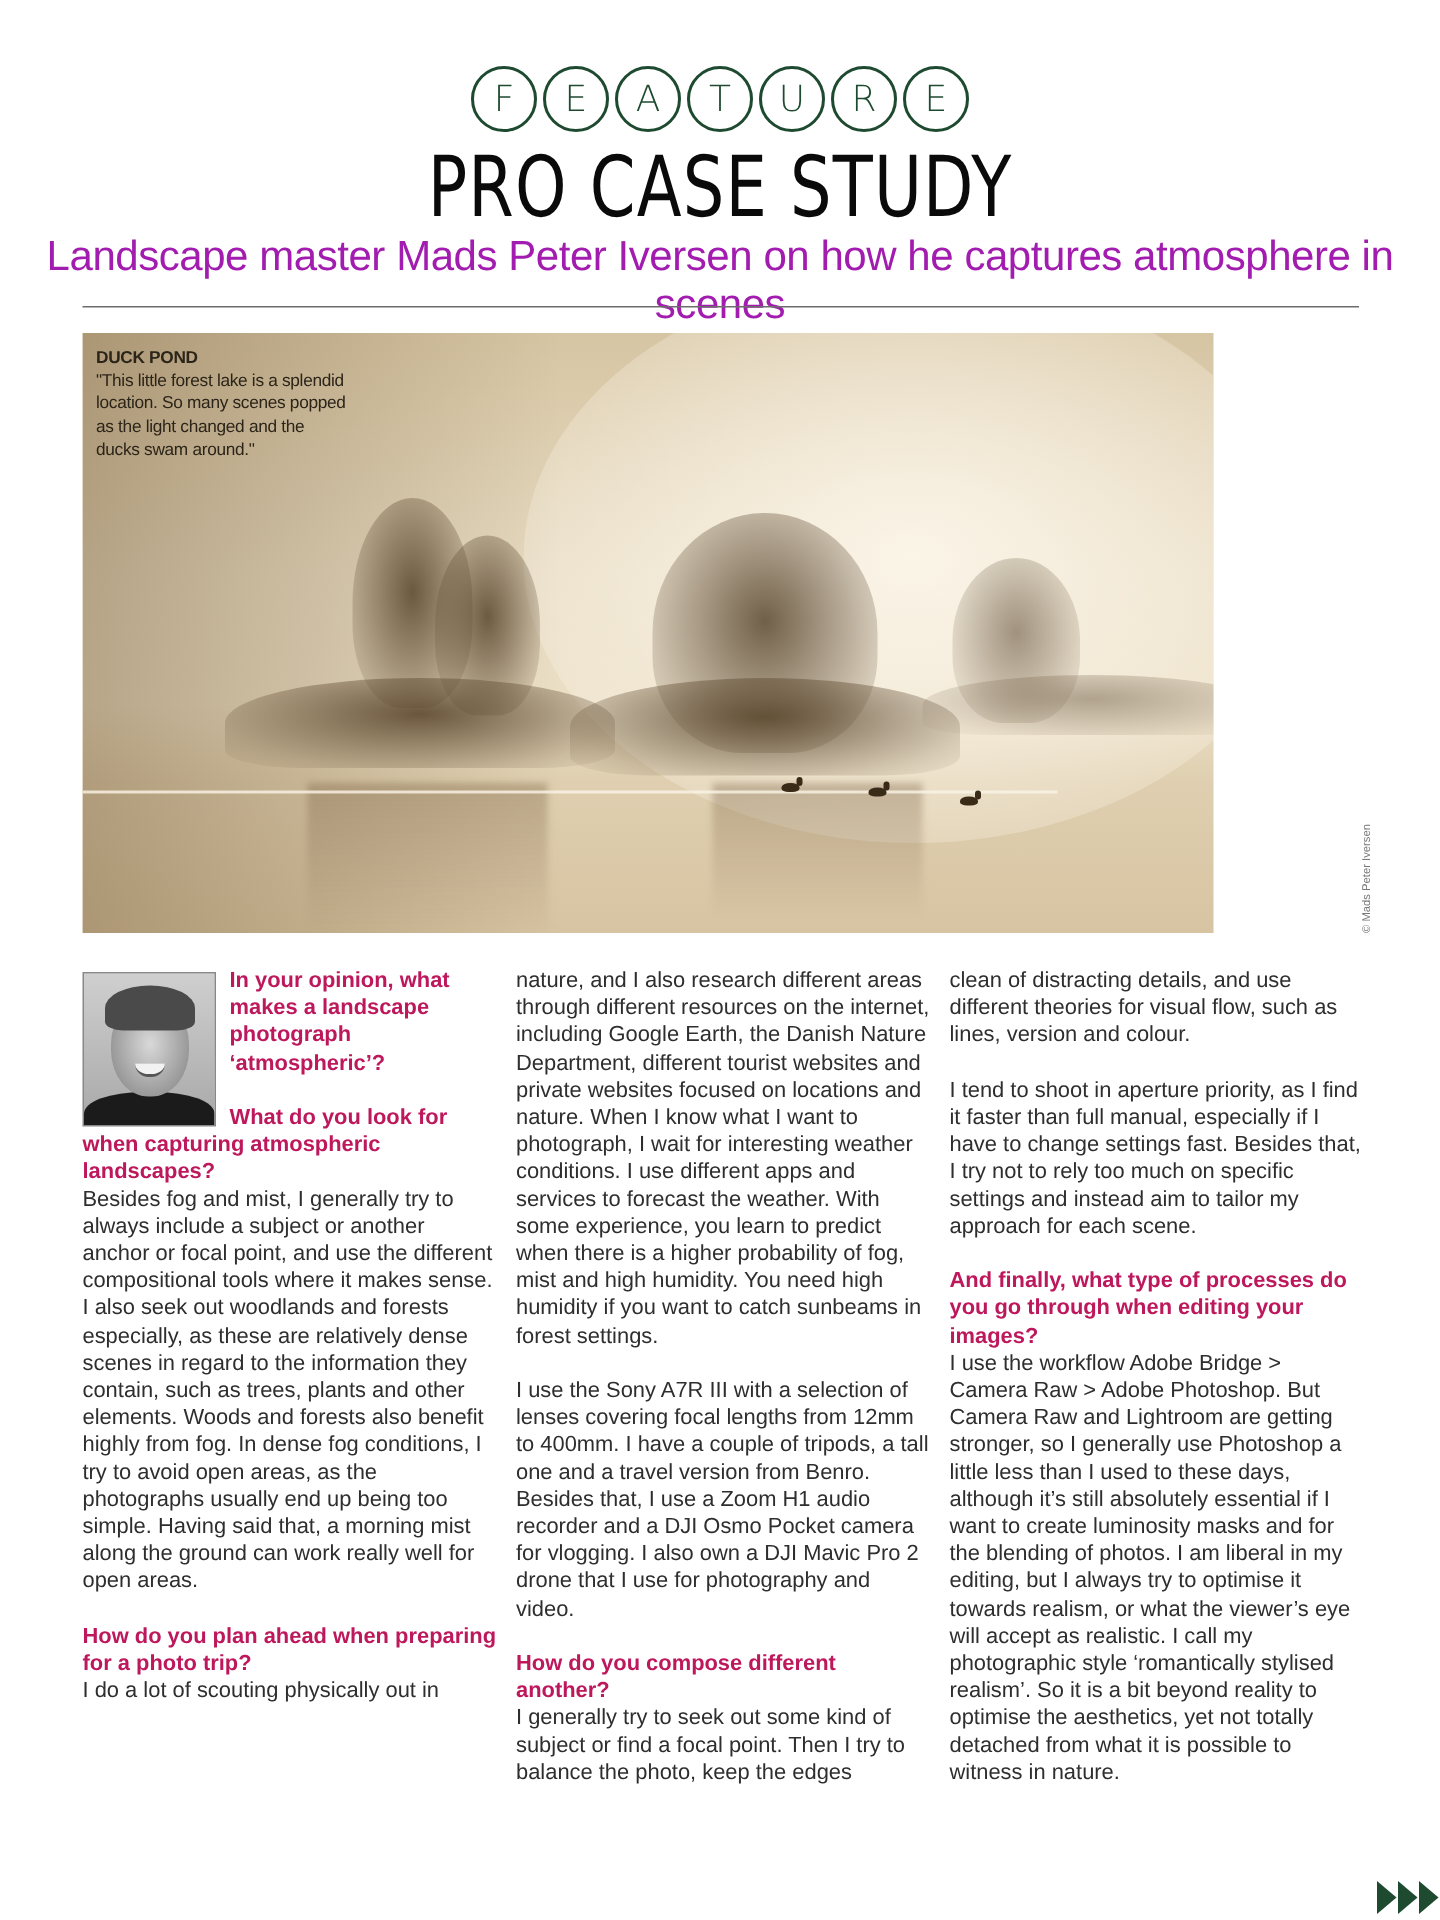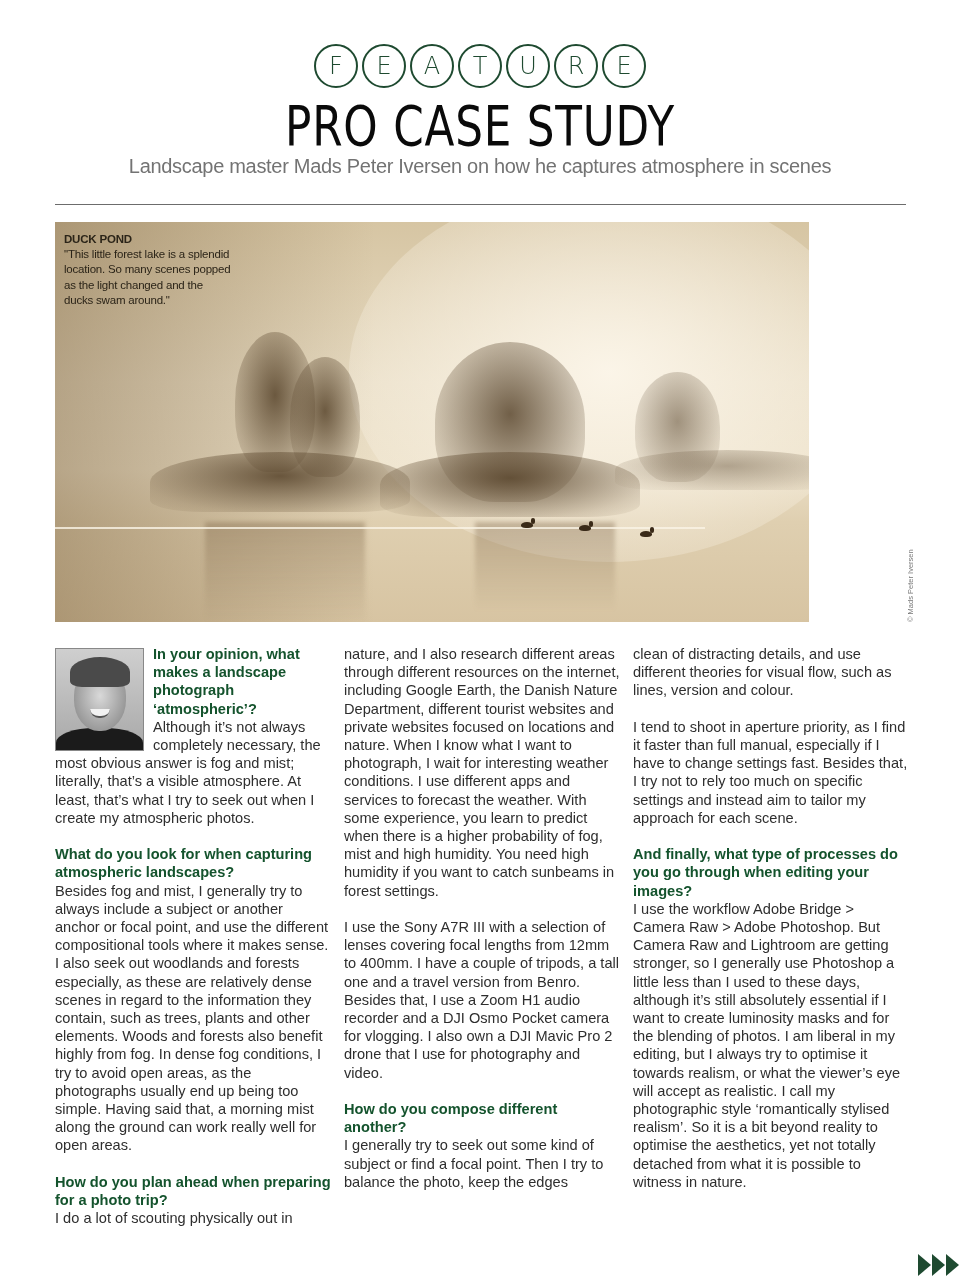--- a/index.html
+++ b/index.html
@@ -2,41 +2,41 @@
 <html><head>
 <meta charset="utf-8">
 <style>
   html, body { margin:0; padding:0; background:#ffffff; }
   body { width:960px; height:1280px; position:relative; overflow:hidden; font-family:"Liberation Sans", sans-serif; color:#2a2a2a; }
 
   .feature-row { position:absolute; top:44px; left:0; width:960px; display:flex; justify-content:center; gap:4px; }
   .feature-letter { width:44px; height:44px; border:2px solid #1e4a30; border-radius:50%; box-sizing:border-box; display:flex; align-items:center; justify-content:center; color:#1e4a30; font-size:24px; font-family:"DejaVu Sans", sans-serif; font-weight:300; }
 
   .page-title { position:absolute; top:94px; left:0; width:960px; text-align:center; font-family:"DejaVu Sans", sans-serif; font-size:56px; letter-spacing:1px; color:#0a0a0a; transform:scaleX(0.78); transform-origin:center; line-height:64px; font-weight:400; }
-  .subtitle { position:absolute; top:155px; left:0; width:960px; text-align:center; font-size:20px; color:#737373; letter-spacing:-0.3px; }
+  .subtitle { position:absolute; top:155px; left:0; width:960px; text-align:center; font-size:28px; color:#a21caf; letter-spacing:-0.3px; }
   .rule { position:absolute; top:204px; left:55px; width:851px; height:1px; background:#6c6c6c; }
 
   .hero { position:absolute; top:222px; left:55px; width:754px; height:400px; overflow:hidden;
     background: linear-gradient(180deg, #d6c5a3 0%, #e7dbc2 40%, #ebdfc6 62%, #dfcfb0 75%, #d7c4a2 100%); }
   .hero .fog-left { position:absolute; left:0; top:0; width:320px; height:400px; background:linear-gradient(90deg, rgba(120,95,60,0.45), rgba(160,130,90,0.0)); }
   .hero .glow { position:absolute; right:-60px; top:-40px; width:520px; height:380px; border-radius:50%; background:radial-gradient(ellipse at center, rgba(252,246,234,0.95), rgba(245,236,218,0)); }
   .island { position:absolute; border-radius:50% 50% 20% 20%; background:radial-gradient(ellipse at 50% 40%, rgba(85,65,40,0.85), rgba(110,88,60,0.2) 75%, rgba(110,88,60,0)); }
   .tree { position:absolute; border-radius:50% 50% 40% 40%; background:radial-gradient(ellipse at 50% 45%, rgba(80,60,35,0.8), rgba(100,80,55,0.25) 70%, rgba(100,80,55,0)); }
   .reflect { position:absolute; background:linear-gradient(180deg, rgba(120,95,65,0.35), rgba(120,95,65,0)); filter:blur(2px); }
   .water-line { position:absolute; left:0; width:650px; top:305px; height:2px; background:rgba(250,244,230,0.8); }
   .duck { position:absolute; width:12px; height:6px; border-radius:50% 50% 40% 40%; background:#3a2a18; }
   .duck::before { content:""; position:absolute; right:-2px; top:-4px; width:4px; height:6px; border-radius:2px; background:#3a2a18; }
 
   .caption { position:absolute; top:10px; left:9px; width:170px; font-size:11.5px; line-height:15.2px; color:#2b2418; font-family:"Liberation Sans Narrow","Liberation Sans", sans-serif; letter-spacing:-0.2px; }
   .caption-title { font-weight:bold; display:block; }
   .credit { position:absolute; left:906px; top:622px; transform:rotate(-90deg); transform-origin:left top; font-size:7.5px; color:#777; white-space:nowrap; width:80px; }
 
   .col { position:absolute; top:645px; width:276px; font-size:14.6px; line-height:18.2px; color:#2e2e2e; }
   .col p { margin:0; }
-  .col .q { font-weight:bold; color:#14532d; }
+  .col .q { font-weight:bold; color:#be185d; }
   .col .gap { height:18.2px; }
   .col1 { left:55px; }
   .col2 { left:344px; }
   .col3 { left:633px; }
 
   .portrait { float:left; width:87px; height:101px; margin:3px 9px 2px 0; background:linear-gradient(180deg,#cfcfcf,#a8a8a8); position:relative; overflow:hidden; border:1px solid #888; }
   .portrait .face { position:absolute; left:18px; top:18px; width:52px; height:64px; border-radius:45% 45% 48% 48%; background:radial-gradient(ellipse at 50% 45%, #d9d9d9, #8c8c8c 85%); }
   .portrait .hair { position:absolute; left:14px; top:8px; width:60px; height:30px; border-radius:50% 50% 20% 20%; background:#4a4a4a; }
   .portrait .shoulders { position:absolute; left:0; bottom:-10px; width:87px; height:32px; border-radius:45% 45% 0 0; background:#1b1b1b; }
   .portrait .smile { position:absolute; left:34px; top:60px; width:20px; height:7px; border-radius:0 0 10px 10px; background:#f2f2f2; border-bottom:2px solid #555; }
@@ -86,21 +86,20 @@
 <div class="credit">© Mads Peter Iversen</div>
 
 <div class="col col1">
   <div class="portrait">
     <div class="shoulders"></div>
     <div class="face"></div>
     <div class="hair"></div>
     <div class="smile"></div>
   </div>
   <p class="q">In your opinion, what makes a landscape photograph ‘atmospheric’?</p>
-  <p>Although it’s not always completely necessary, the most obvious answer is fog and mist; literally, that’s a visible atmosphere. At least, that’s what I try to seek out when I create my atmospheric photos.</p>
   <div class="gap"></div>
   <p class="q">What do you look for when capturing atmospheric landscapes?</p>
   <p>Besides fog and mist, I generally try to always include a subject or another anchor or focal point, and use the different compositional tools where it makes sense. I also seek out woodlands and forests especially, as these are relatively dense scenes in regard to the information they contain, such as trees, plants and other elements. Woods and forests also benefit highly from fog. In dense fog conditions, I try to avoid open areas, as the photographs usually end up being too simple. Having said that, a morning mist along the ground can work really well for open areas.</p>
   <div class="gap"></div>
   <p class="q">How do you plan ahead when preparing for a photo trip?</p>
   <p>I do a lot of scouting physically out in</p>
 </div>
 
 <div class="col col2">
   <p>nature, and I also research different areas through different resources on the internet, including Google Earth, the Danish Nature Department, different tourist websites and private websites focused on locations and nature. When I know what I want to photograph, I wait for interesting weather conditions. I use different apps and services to forecast the weather. With some experience, you learn to predict when there is a higher probability of fog, mist and high humidity. You need high humidity if you want to catch sunbeams in forest settings.</p>

